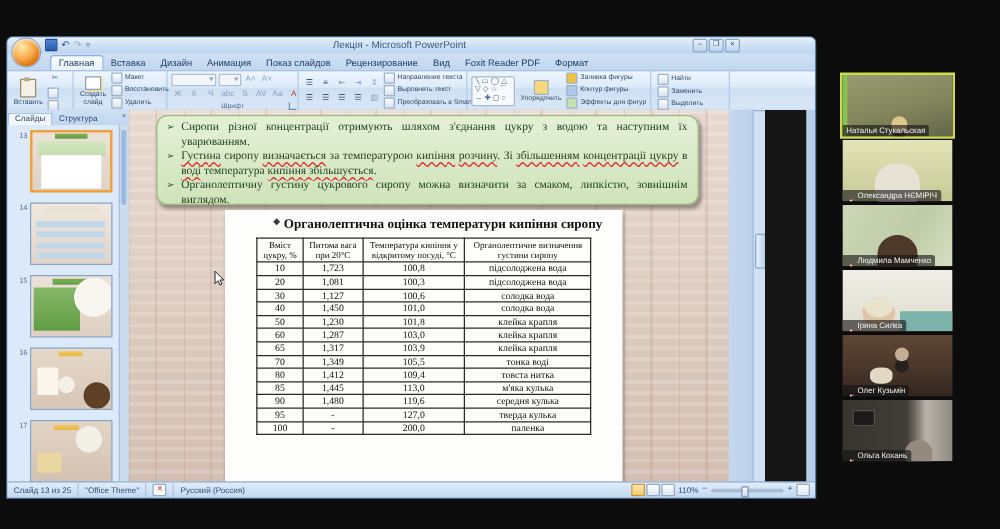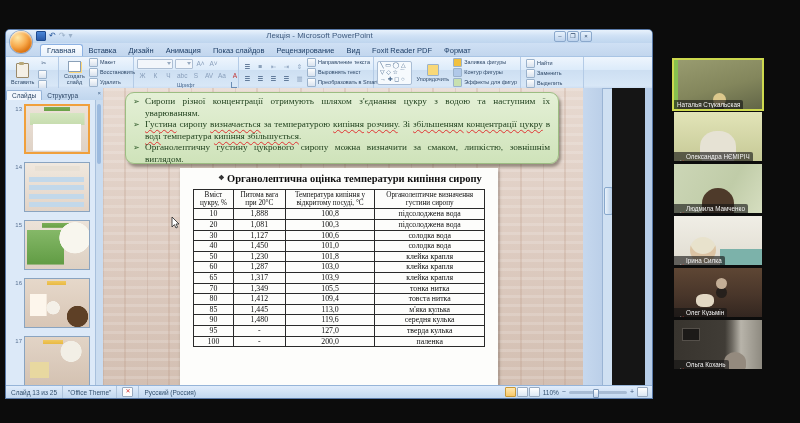--- a/index.html
+++ b/index.html
@@ -126,21 +126,21 @@
   .greenbox li{position:relative;padding-left:13px;font-family:"Liberation Serif",serif;
     font-size:9.2px;line-height:11.6px;color:#21421e;text-align:justify;}
   .gb-marker{position:absolute;left:1px;top:0;font-size:8px;color:#2e5a28;}
   .sp{text-decoration:underline wavy #e03333 1px;text-underline-offset:1.5px;}
   
   .tablebox{position:absolute;left:77px;top:80px;width:318px;height:218px;background:#fdfdfb;
     box-shadow:1px 2px 3px rgba(60,50,40,.4);padding:3px 0 0 0;box-sizing:border-box;}
   .tbl-title{font-family:"Liberation Serif",serif;font-weight:bold;font-size:10.5px;color:#111;
     text-align:center;line-height:14px;margin-left:22px;}
   .tbl-title .tmark{font-size:7px;vertical-align:2px;color:#333;}
-  table.syr{border-collapse:collapse;margin:3px auto 16px auto;width:292px;
+  table.syr{border-collapse:collapse;margin:3px auto 16px auto;width:268px;
     font-family:"Liberation Serif",serif;color:#0e0e0e;}
   table.syr th{font-weight:normal;font-size:7.2px;line-height:8.2px;border:1px solid #2a2a2a;
     padding:1px 1px;text-align:center;vertical-align:middle;}
   table.syr td{font-size:7.8px;line-height:9.6px;border:1px solid #2a2a2a;padding:0 1px;text-align:center;}
   col.c1{width:40px;}col.c2{width:52px;}col.c3{width:90px;}col.c4{width:110px;}
   
   .cursor{position:absolute;left:68px;top:128px;z-index:9;}
   
   .scrollstrip{position:absolute;left:577px;top:0;width:35px;height:100%;
     background:linear-gradient(90deg,#c6d8ee,#b2c8e4);}
@@ -455,21 +455,21 @@
               <tr>
                 <th>Вміст цукру, %</th>
                 <th>Питома вага при 20°С</th>
                 <th>Температура кипіння у відкритому посуді, °С</th>
                 <th>Органолептичне визначення густини сиропу</th>
               </tr>
             </thead>
             <tbody>
               <tr>
                   <td>10</td>
-                  <td>1,888</td>
+                  <td>1,723</td>
                   <td>100,8</td>
                   <td>підсолоджена вода</td>
                 </tr>
                 <tr>
                   <td>20</td>
                   <td>1,081</td>
                   <td>100,3</td>
                   <td>підсолоджена вода</td>
                 </tr>
                 <tr>
@@ -499,21 +499,21 @@
                 <tr>
                   <td>65</td>
                   <td>1,317</td>
                   <td>103,9</td>
                   <td>клейка крапля</td>
                 </tr>
                 <tr>
                   <td>70</td>
                   <td>1,349</td>
                   <td>105,5</td>
-                  <td>тонка нитка</td>
+                  <td>тонка воді</td>
                 </tr>
                 <tr>
                   <td>80</td>
                   <td>1,412</td>
                   <td>109,4</td>
                   <td>товста нитка</td>
                 </tr>
                 <tr>
                   <td>85</td>
                   <td>1,445</td>

